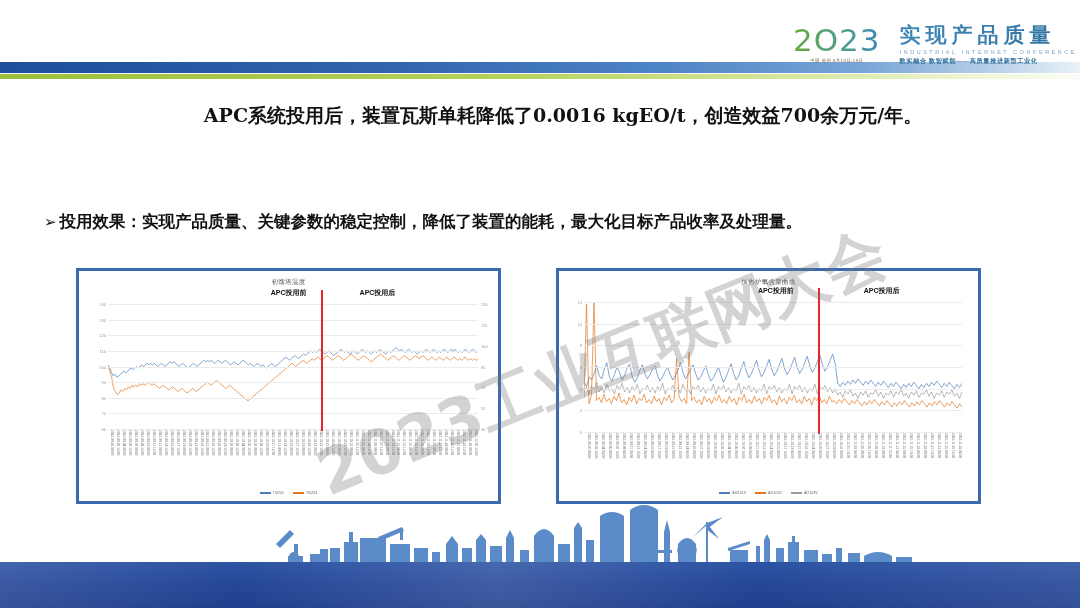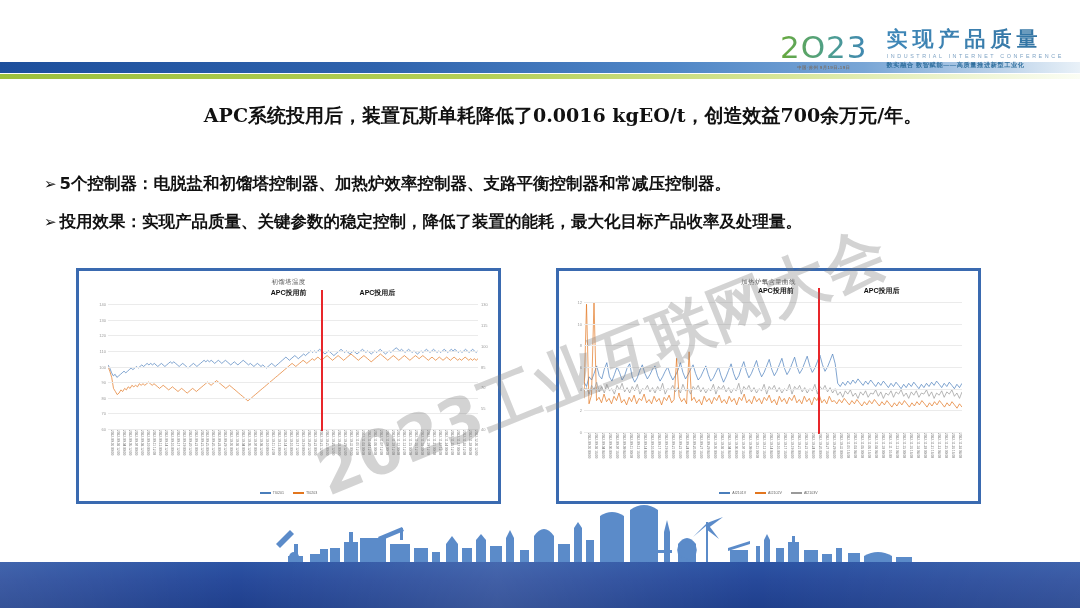--- a/index.html
+++ b/index.html
@@ -20,21 +20,21 @@
   .hdr-bar-blue{
     position:absolute;left:0;top:62px;width:1080px;height:11px;
     background:linear-gradient(90deg,#1d4f9c 0%,#2f63ad 35%,#4f86c6 62%,#79a6d6 80%,#bed4ea 93%,#e9f1f8 100%);
   }
   .hdr-bar-green{
     position:absolute;left:0;top:74px;width:1080px;height:5px;
     background:linear-gradient(90deg,#9cc03c 0%,#b4cf56 45%,#d6e597 72%,#eef5d4 90%,#fbfdf4 100%);
   }
 
   
-  .logo{position:absolute;right:16px;top:24px;height:46px;display:flex;align-items:flex-end;}
+  .logo{position:absolute;right:3px;top:24px;height:46px;display:flex;align-items:flex-start;}
   .logo-year-wrap{display:flex;flex-direction:column;align-items:center;padding-right:9px;}
   .logo-year{
     font-size:31px;font-weight:400;line-height:32px;letter-spacing:1px;
     font-family:"DejaVu Sans","Liberation Sans",sans-serif;
     background:linear-gradient(90deg,#67a93b 0%,#4e9f8e 55%,#3f86b4 100%);
     -webkit-background-clip:text;background-clip:text;color:transparent;
   }
   .logo-year-sub{font-size:4.4px;color:#7b5a3a;letter-spacing:.4px;margin-top:2px;white-space:nowrap;}
   .logo-sep{width:1px;background:#8fa6bd;margin:2px 9px 6px 0;}
   .logo-right{display:flex;flex-direction:column;}
@@ -123,23 +123,20 @@
     <div class="logo-sep"></div>
     <div class="logo-right">
       <div class="logo-cn">实现产品质量</div>
       <div class="logo-en">INDUSTRIAL  INTERNET  CONFERENCE</div>
       <div class="logo-slogan">数实融合  数智赋能——高质量推进新型工业化</div>
     </div>
   </div>
 
   <div class="lead">APC系统投用后，装置瓦斯单耗降低了0.0016 kgEO/t，创造效益700余万元/年。</div>
 
-  <div class="bullet" id="b1">
-    <span class="arrow">➢</span><span>5个控制器：电脱盐和初馏塔控制器、加热炉效率控制器、支路平衡控制器和常减压控制器。</span>
-  </div>
   <div class="bullet" id="b2">
     <span class="arrow">➢</span><span>投用效果：实现产品质量、关键参数的稳定控制，降低了装置的能耗，最大化目标产品收率及处理量。</span>
   </div>
 
   <div class="chart-box" id="chartL">
     <div class="chart-inner">
       <div class="chart-title">初馏塔温度</div>
       <div class="apc-lbl" id="L-ann0" style="left: 188.8px; top: 14px;">APC投用前</div>
       <div class="apc-lbl" id="L-ann1" style="left: 277.6px; top: 14px;">APC投用后</div>
       <svg id="L-svg" class="plot" width="370" height="125" viewBox="0 0 370 125" style="left: 26px; top: 30px;">

